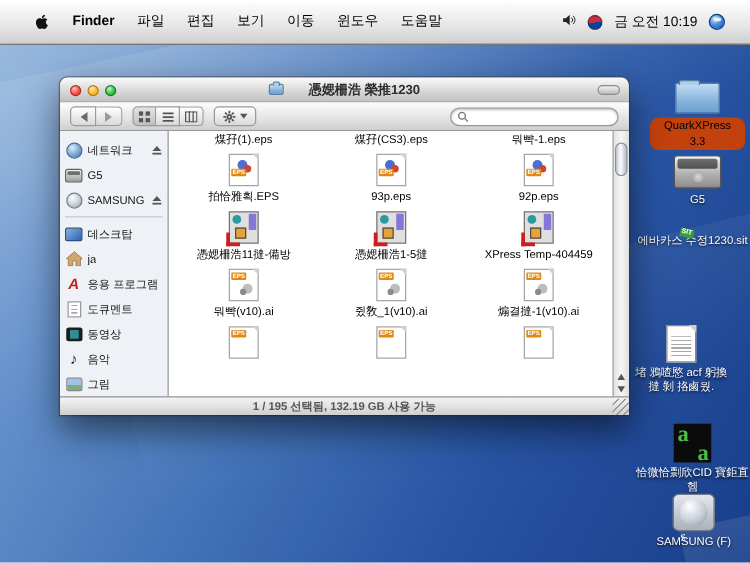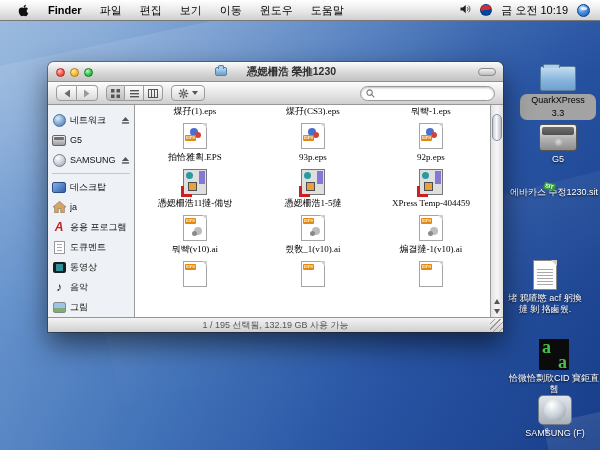--- a/index.html
+++ b/index.html
@@ -9,23 +9,23 @@
     font-family:"Liberation Sans","DejaVu Sans",sans-serif;
     background:
       radial-gradient(ellipse at 18% 0%, rgba(255,255,255,.20), transparent 55%),
       linear-gradient(118deg,#8db1da 0%,#6491cb 20%,#4272b8 45%,#2854a3 70%,#183e8a 100%);
   }
   .streak{position:absolute;pointer-events:none;}
   .s1{left:-80px;top:10px;width:700px;height:130px;background:linear-gradient(rgba(255,255,255,.10),transparent);transform:rotate(-12deg);}
   .s2{left:100px;top:210px;width:700px;height:120px;background:linear-gradient(rgba(255,255,255,.05),transparent);transform:rotate(-14deg);}
 
   
-  .menubar{position:absolute;left:0;top:0;right:0;height:21px;z-index:50;
+  .menubar{position:absolute;left:0;top:0;right:0;height:36px;z-index:50;
     background:linear-gradient(#ffffff,#e8e8e8 55%,#cfcfcf);border-bottom:1px solid #777;
-    display:flex;align-items:center;font-size:11px;color:#000;padding:0 8px;}
+    display:flex;align-items:center;font-size:11px;color:#000;padding:0 18px;}
   .mb-apple{padding:0 10px;display:flex;align-items:center;}
   .mb-item{padding:0 9px;line-height:21px;}
   .appname{font-weight:bold;}
   .mb-right{margin-left:auto;display:flex;align-items:center;gap:9px;padding-right:2px;}
   .flag{width:12px;height:12px;border-radius:50%;border:1px solid rgba(0,0,0,.25);
     background:linear-gradient(170deg,#cd2e3a 48%,#0047a0 52%);}
   .clock{font-size:11px;}
   .bluedot{width:13px;height:13px;border-radius:50%;
     background:radial-gradient(circle at 35% 28%,#cfe6ff,#4b8fe0 45%,#1551b8);
     border:1px solid #0d3c8c;position:relative;}
@@ -91,21 +91,21 @@
   .icn-mov{width:13px;height:11px;background:#1c1c1c;border-radius:2px;position:relative;}
   .icn-mov:after{content:"";position:absolute;left:3px;top:2px;right:3px;bottom:2px;background:#2e8f96;}
   .icn-pic{width:13px;height:11px;border:1px solid #888;border-radius:2px;background:linear-gradient(#9ec3e8 55%,#7fae74 55%);}
   .glyph-red-a{color:#c32222;font-weight:bold;font-size:12px;line-height:12px;font-style:italic;}
   .glyph-note{font-size:12px;line-height:12px;color:#222;}
 
   
   .content{position:absolute;left:88px;right:13px;top:0;bottom:0;background:#fff;overflow:hidden;}
   .frow{display:flex;height:46px;padding-top:4px;}
   .frow.labelsonly{height:14px;padding-top:1px;align-items:flex-start;}
-  .cell{width:33.33%;display:flex;flex-direction:column;align-items:center;gap:3px;font-family:Liberation Serif, serif;}
+  .cell{width:33.33%;display:flex;flex-direction:column;align-items:center;gap:3px;}
   .flabel{font-size:9px;color:#000;white-space:nowrap;line-height:11px;padding:0 5px;}
   .flabel.sel{background:#c6c6c6;border-radius:7px;}
   .ficon{position:relative;width:24px;height:26px;flex:0 0 auto;}
   .ficon.isel{box-shadow:0 0 0 3px rgba(150,150,150,.55);border-radius:1px;}
   .eps,.ai{background:#fff;border:1px solid #a5a5a5;}
   .eps .fold,.ai .fold{position:absolute;top:-1px;right:-1px;width:0;height:0;
     border-top:5px solid #cfcfcf;border-left:5px solid transparent;}
   .ftag{position:absolute;background:#e08a14;color:#fff;font-size:5px;line-height:6px;font-weight:bold;padding:0 1px;border-radius:1px;}
   .eps .ftag{left:1px;bottom:7px;}
   .ai .ftag{left:1px;top:2px;}
@@ -127,28 +127,28 @@
   .thumb{position:absolute;left:1px;top:9px;width:10px;height:27px;border-radius:5px;
     background:linear-gradient(90deg,#c9ced6,#f8fafc 45%,#b4bbc6);border:1px solid #8b919c;}
   .sarrow{position:absolute;left:0;width:12px;height:10px;display:flex;align-items:center;justify-content:center;}
   .sarrow.up{bottom:11px;}
   .sarrow.down{bottom:1px;}
   .tri-up{width:0;height:0;border-left:3.5px solid transparent;border-right:3.5px solid transparent;border-bottom:5px solid #555;}
   .tri-down{width:0;height:0;border-left:3.5px solid transparent;border-right:3.5px solid transparent;border-top:5px solid #555;}
 
   
   .statusbar{height:15px;background:linear-gradient(#f4f4f4,#cfcfcf);border-top:1px solid #979797;
-    position:relative;display:flex;align-items:center;justify-content:center;font-size:9px;color:#555;}
+    position:relative;display:flex;align-items:center;justify-content:center;font-size:9px;color:#555;font-weight:bold;}
   .grip{position:absolute;right:0;bottom:0;width:13px;height:13px;
     background:repeating-linear-gradient(135deg,transparent 0 3px,#9a9a9a 3px 4px);}
 
   
   .dicon{position:absolute;display:flex;flex-direction:column;align-items:center;gap:3px;z-index:10;}
   .dlabel{font-size:9px;color:#fff;text-align:center;line-height:1.2;text-shadow:0 1px 2px rgba(0,0,0,.9);}
-  .dlabel.pill{background:#a3a3a3;color:#000;text-shadow:none;border-radius:7px;padding:0 6px;line-height:13px;text-align:center;}
+  .dlabel.pill{background:#c2410c;color:#000;text-shadow:none;border-radius:7px;padding:0 6px;line-height:13px;text-align:center;}
   .dfolder{width:36px;height:25px;}
   .dhd{width:38px;height:27px;border-radius:3px;background:linear-gradient(#f2f2f2,#b2b2b2 55%,#8d8d8d);
     border:1px solid #555;position:relative;}
   .dhd:after{content:"";position:absolute;left:2px;top:2px;right:2px;height:8px;background:linear-gradient(#707070,#4f4f4f);border-radius:2px;}
   .dhd:before{content:"";position:absolute;left:14px;bottom:4px;width:9px;height:9px;border-radius:50%;background:radial-gradient(#d8d8d8,#9a9a9a);z-index:1;}
   .sitshield{width:30px;height:31px;position:relative;
     background:linear-gradient(160deg,#8fc0ef,#2d66bc 55%,#1a3f85);
     clip-path:polygon(50% 0,96% 14%,88% 72%,50% 100%,12% 72%,4% 14%);}
   .sitshield .arc{position:absolute;left:7px;top:7px;width:13px;height:13px;border:3px solid #fff;
     border-right-color:transparent;border-radius:50%;}

